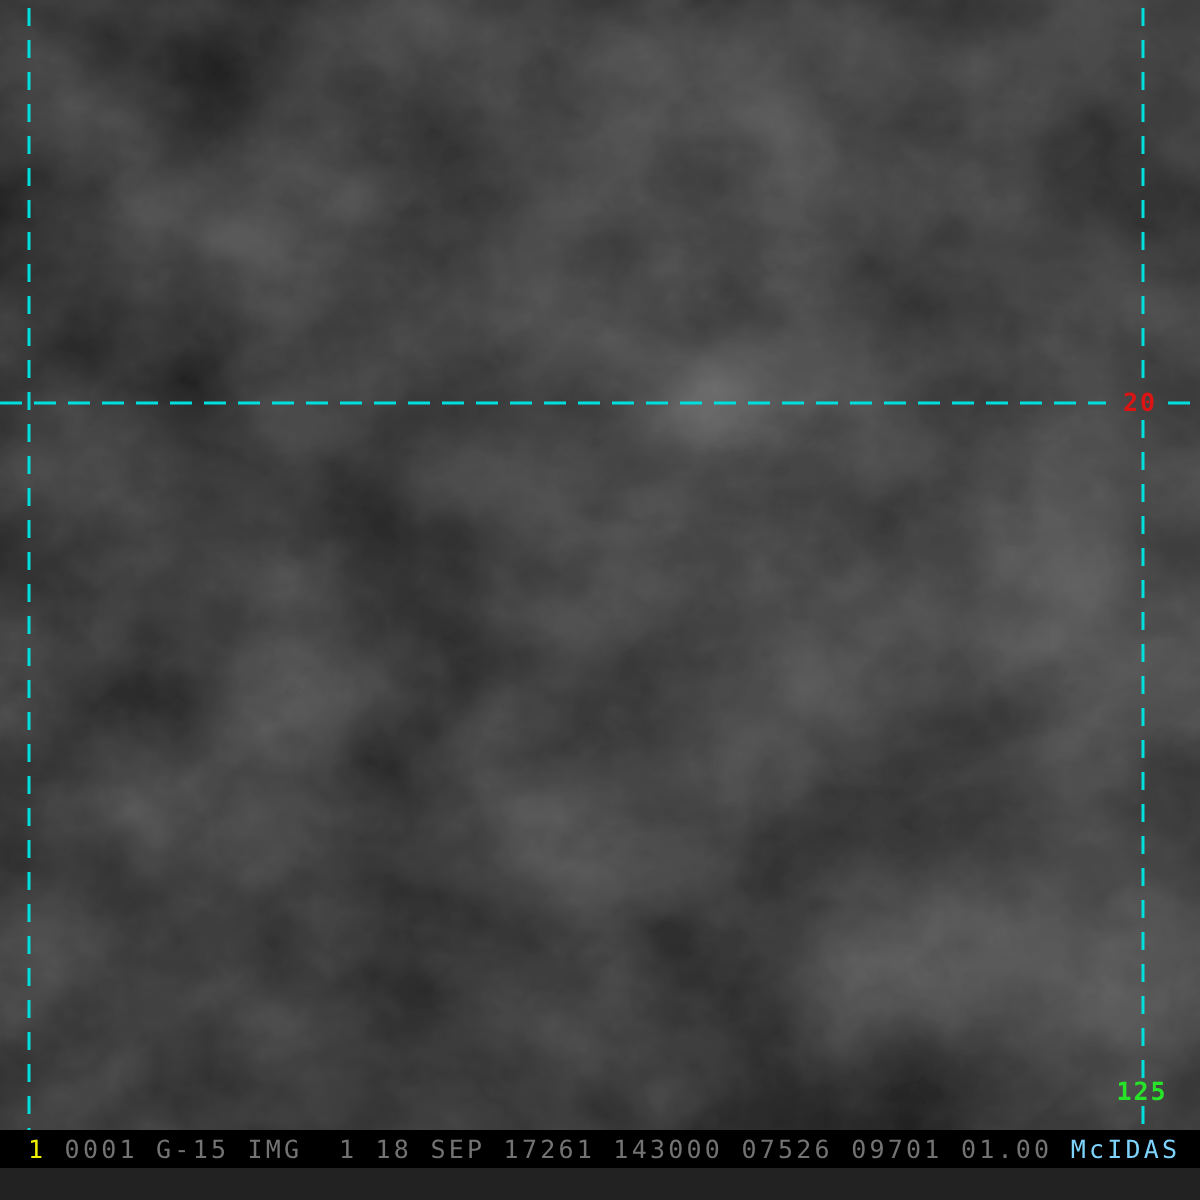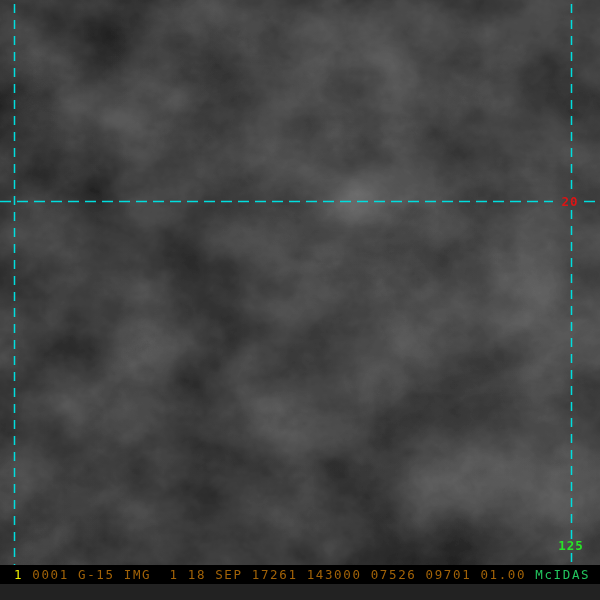--- a/index.html
+++ b/index.html
@@ -44,22 +44,22 @@
     background: #000;
     display: flex;
     align-items: center;
     padding-left: 14px;
     white-space: pre;
     font-size: 12.5px;
     letter-spacing: 1.62px;
     line-height: 19px;
   }
   .statusbar .frame  { color: #f0f000; }
-  .statusbar .info   { color: #a16207; }
-  .statusbar .brand  { color: #22c55e; }
+  .statusbar .info   { color: #737373; }
+  .statusbar .brand  { color: #7dd3fc; }
 </style>
 </head>
 <body>
 
 <div id="app">
 
   <div class="cloud-base"></div>
 
   <svg class="cloud-noise" width="600" height="600" aria-hidden="true">
     <defs>

